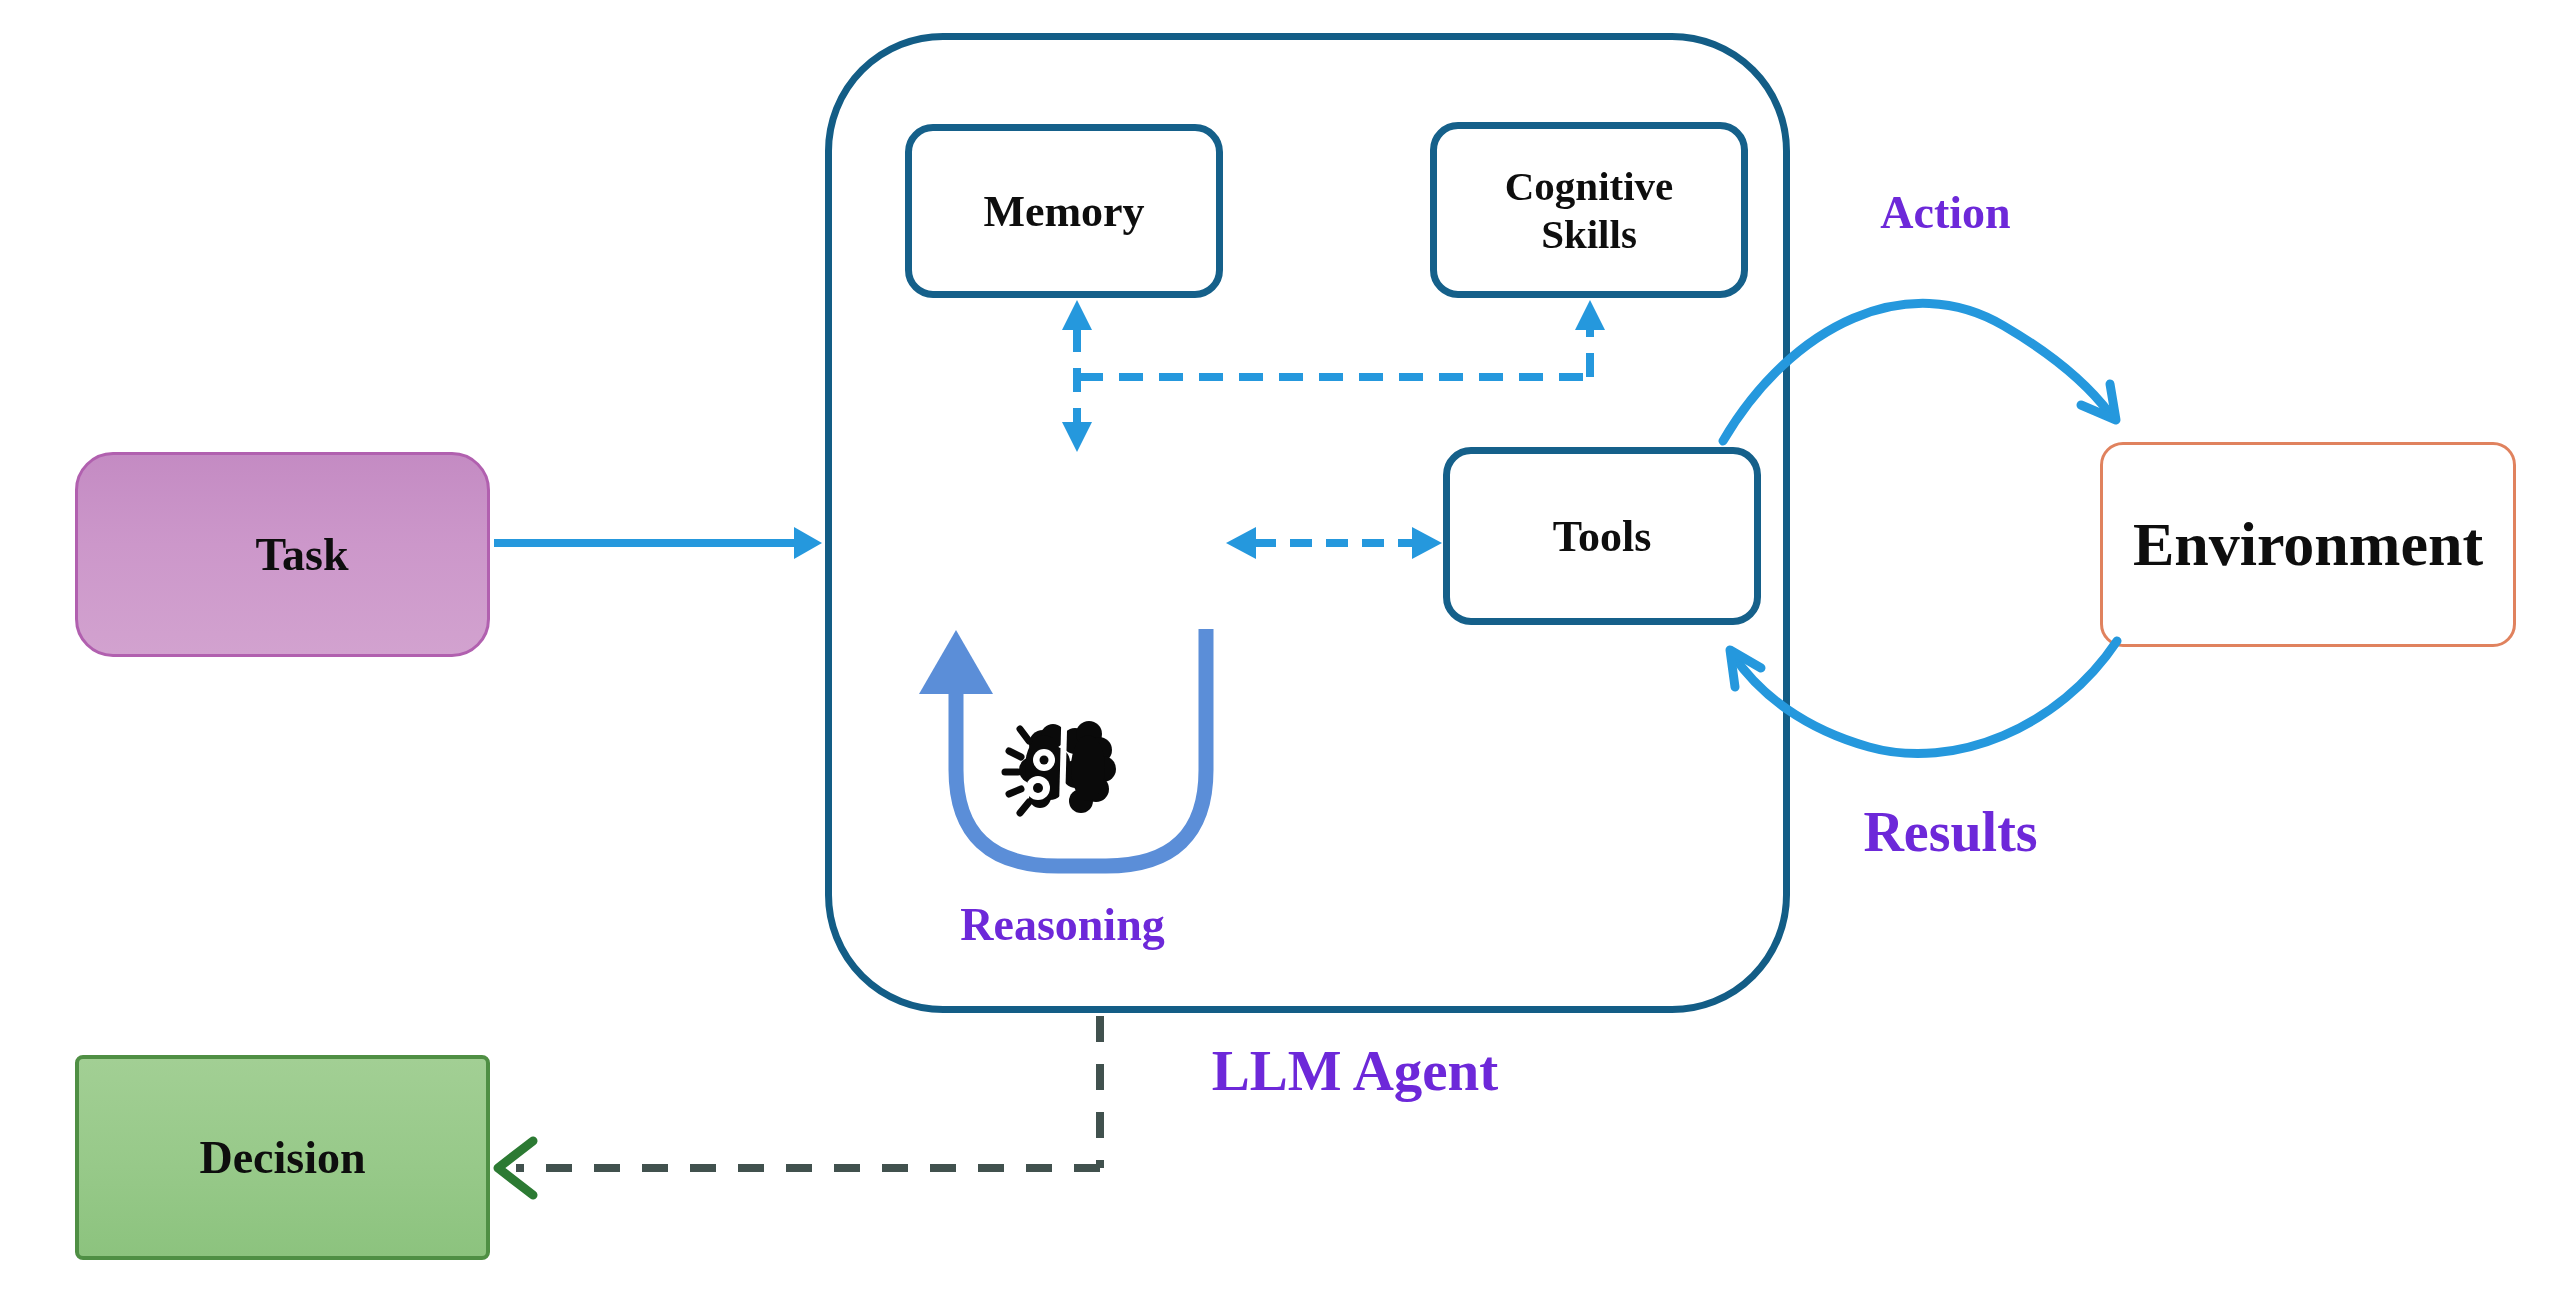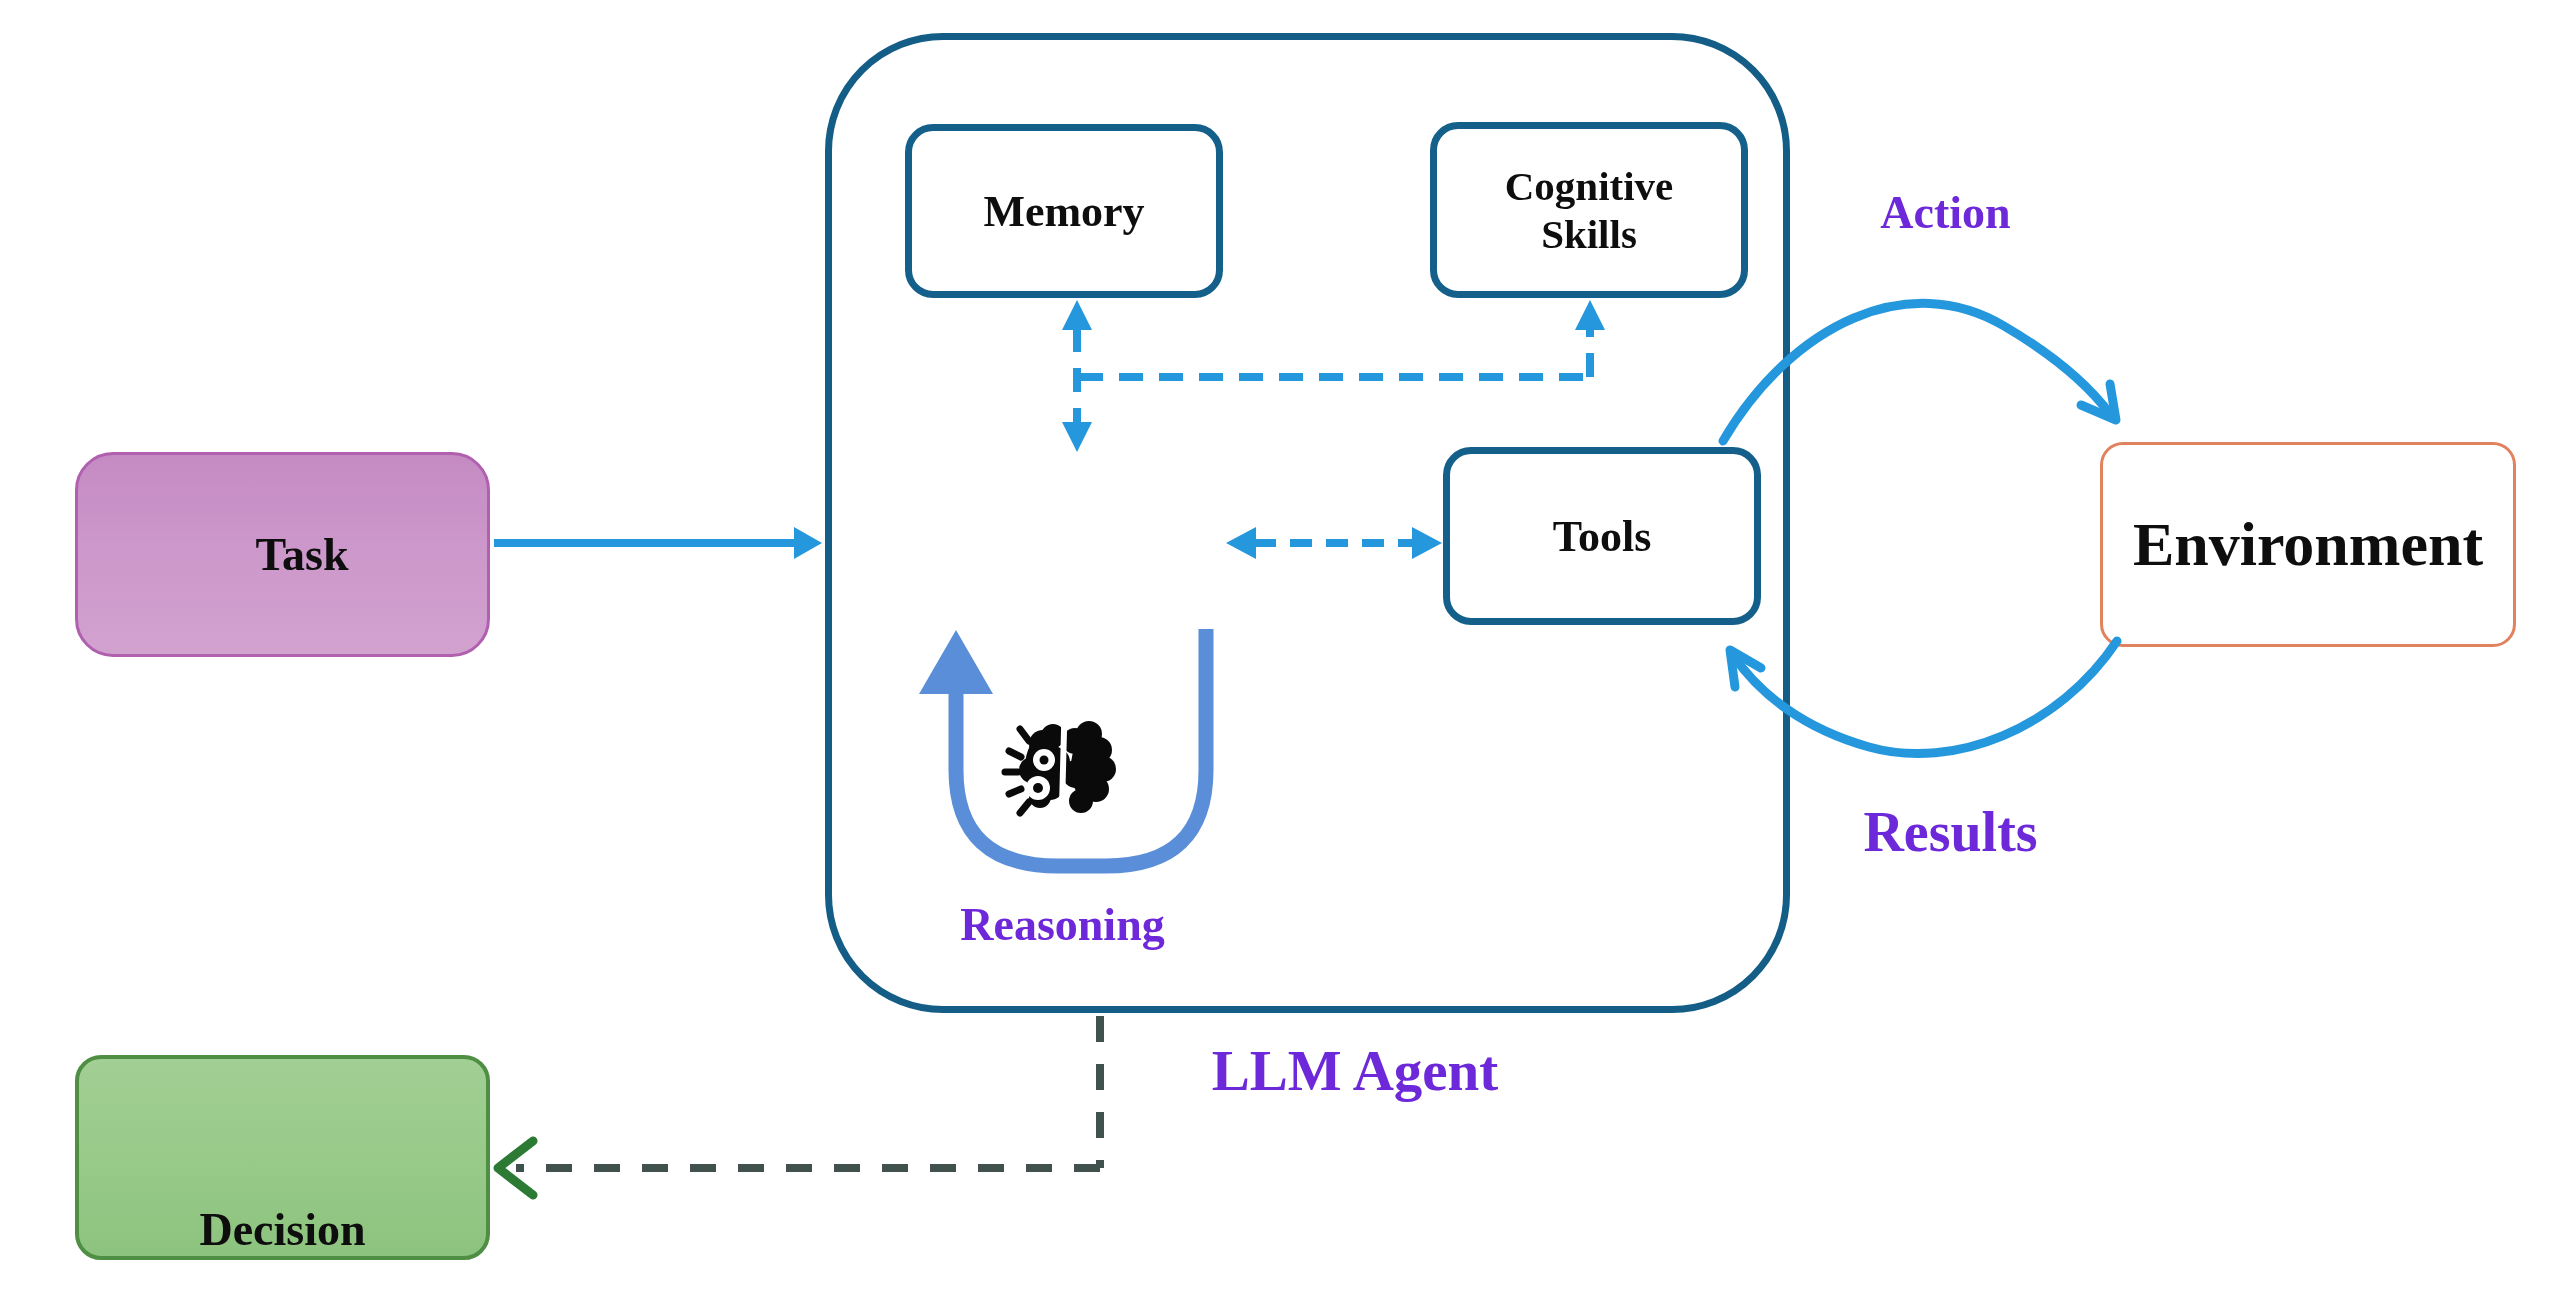--- a/index.html
+++ b/index.html
@@ -48,24 +48,23 @@
     padding-left:39px;
   }
   .environment {
     left:2100px; top:442px; width:416px; height:205px;
     border:3px solid #e0825e; border-radius:23px;
     background:linear-gradient(180deg,#f3a habit 0,#f3a186 0%,#f6af94 55%,#f8bca4 100%);
     font-size:62px;
   }
   .decision {
     left:75px; top:1055px; width:415px; height:205px;
-    border:4px solid #4f8f44; border-radius:26px;
+    border:4px solid #4f8f44; border-radius:8px;
     background:linear-gradient(180deg,#a2cf94 0%,#97c989 55%,#8cc37e 100%);
     font-size:46px;
-    align-items:flex-end;
   }
 
   .free-label {
     position:absolute; font-weight:700; color:#6d28d9;
     text-align:center;
   }
   .lbl-agent     { left:1130px; top:1038px; width:450px; font-size:57px; }
   .lbl-action    { left:1838px; top:186px;  width:215px; font-size:46px; }
   .lbl-results   { left:1838px; top:800px;  width:225px; font-size:56px; }
   .lbl-reasoning { left:905px;  top:898px;  width:315px; font-size:46px; }

